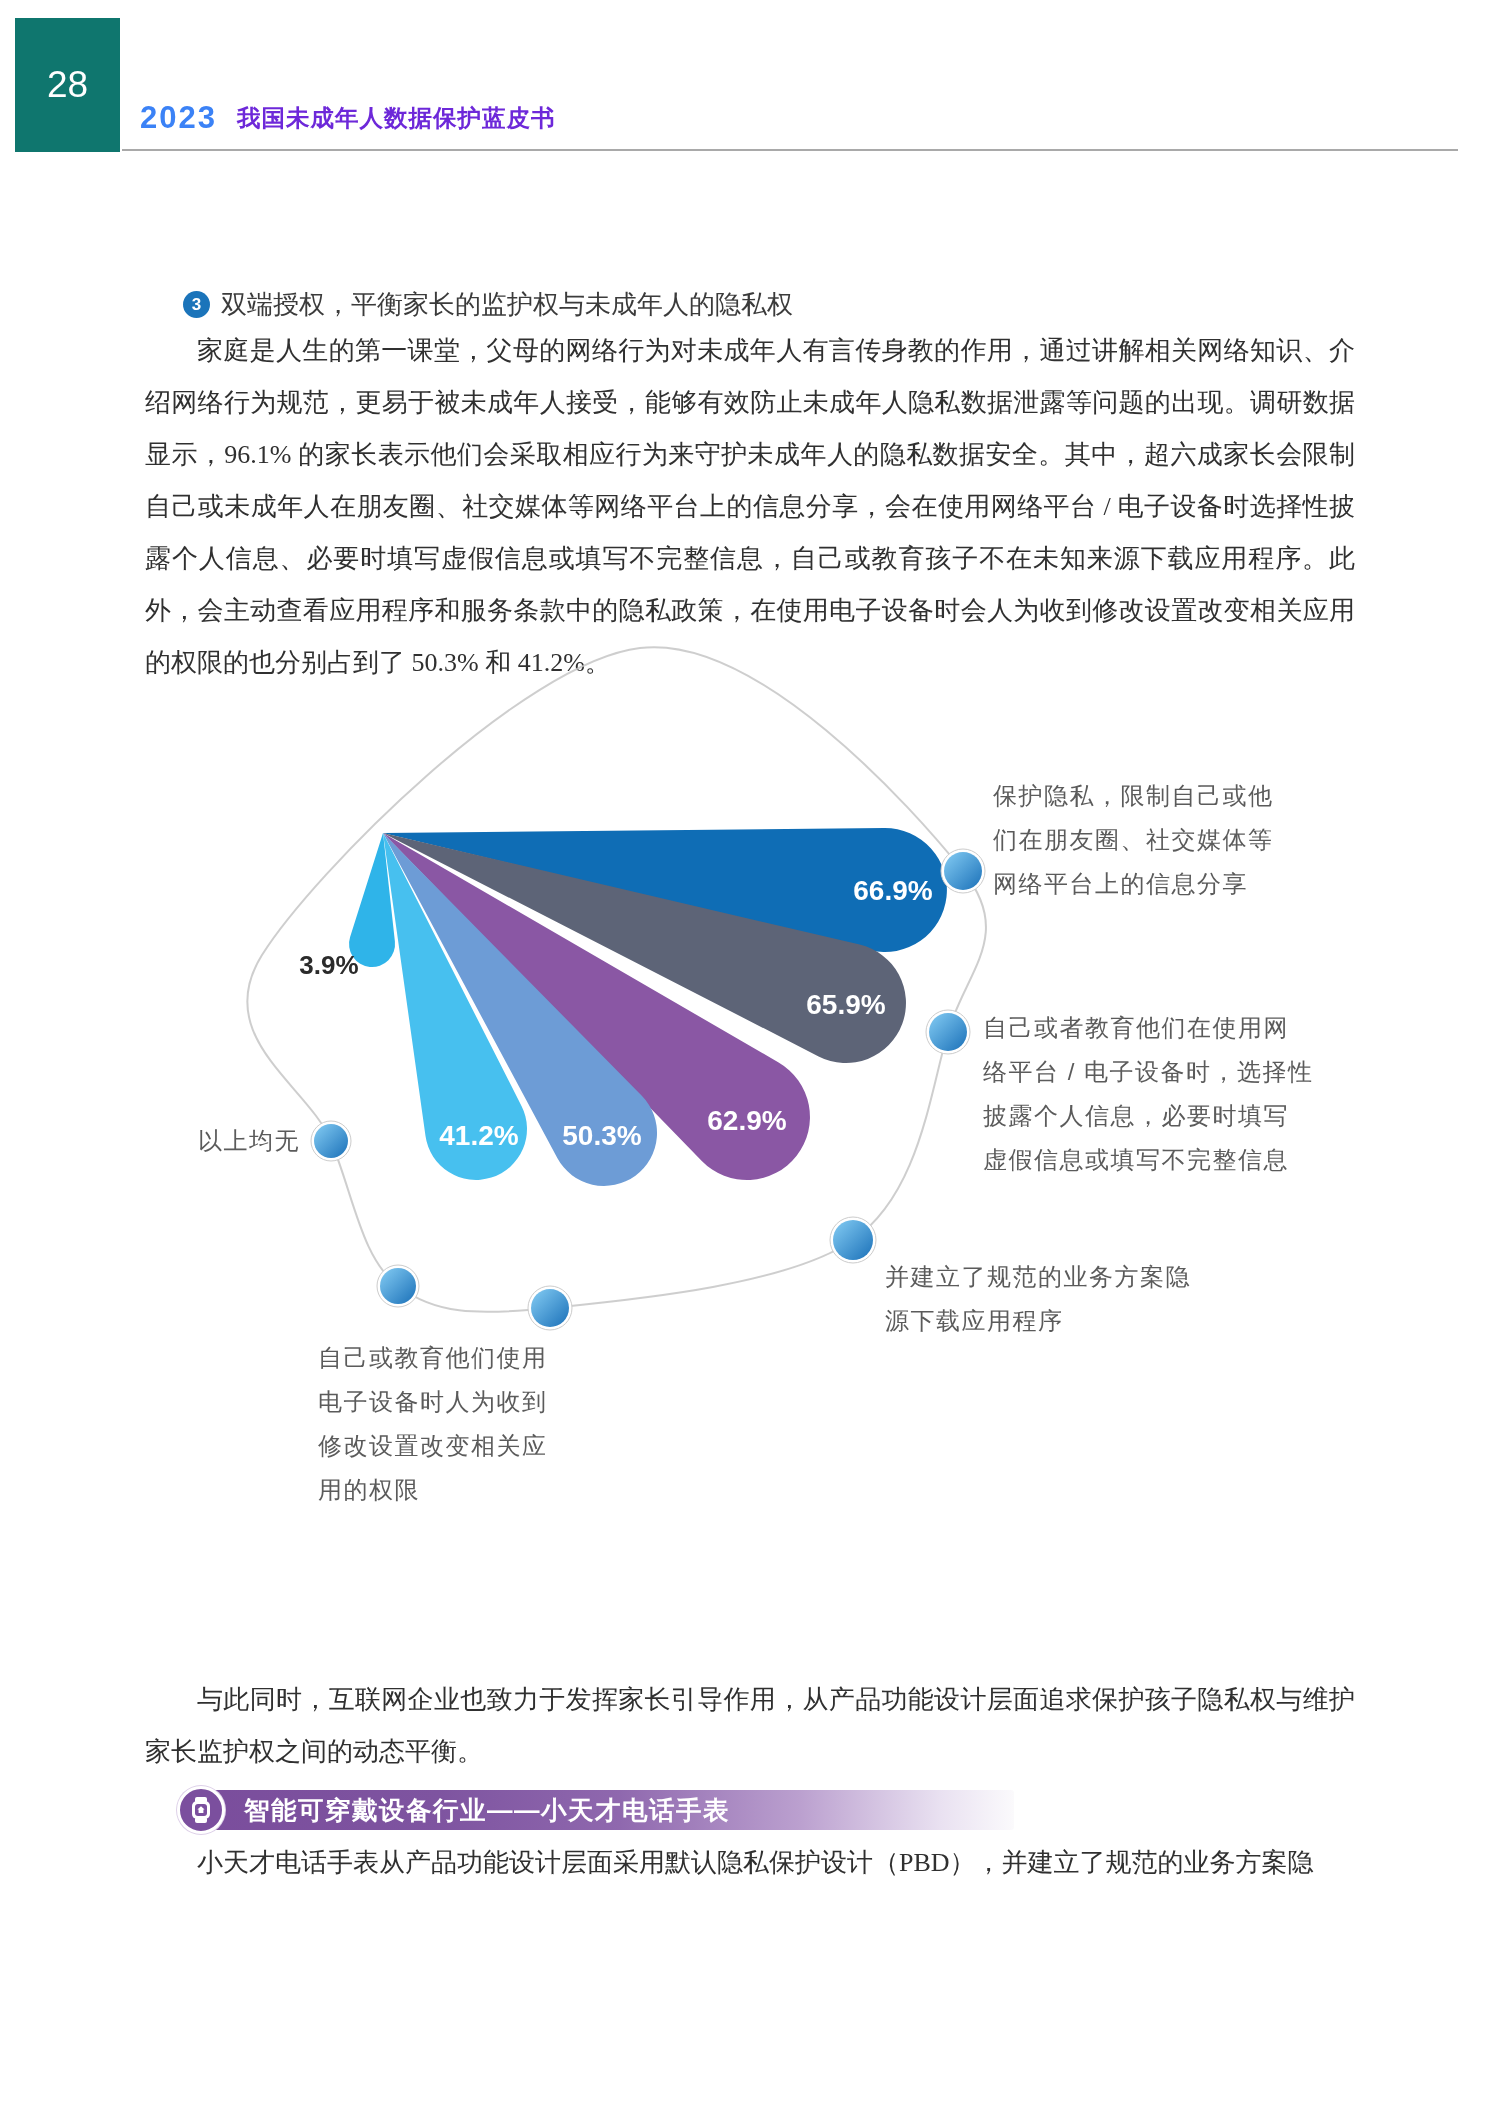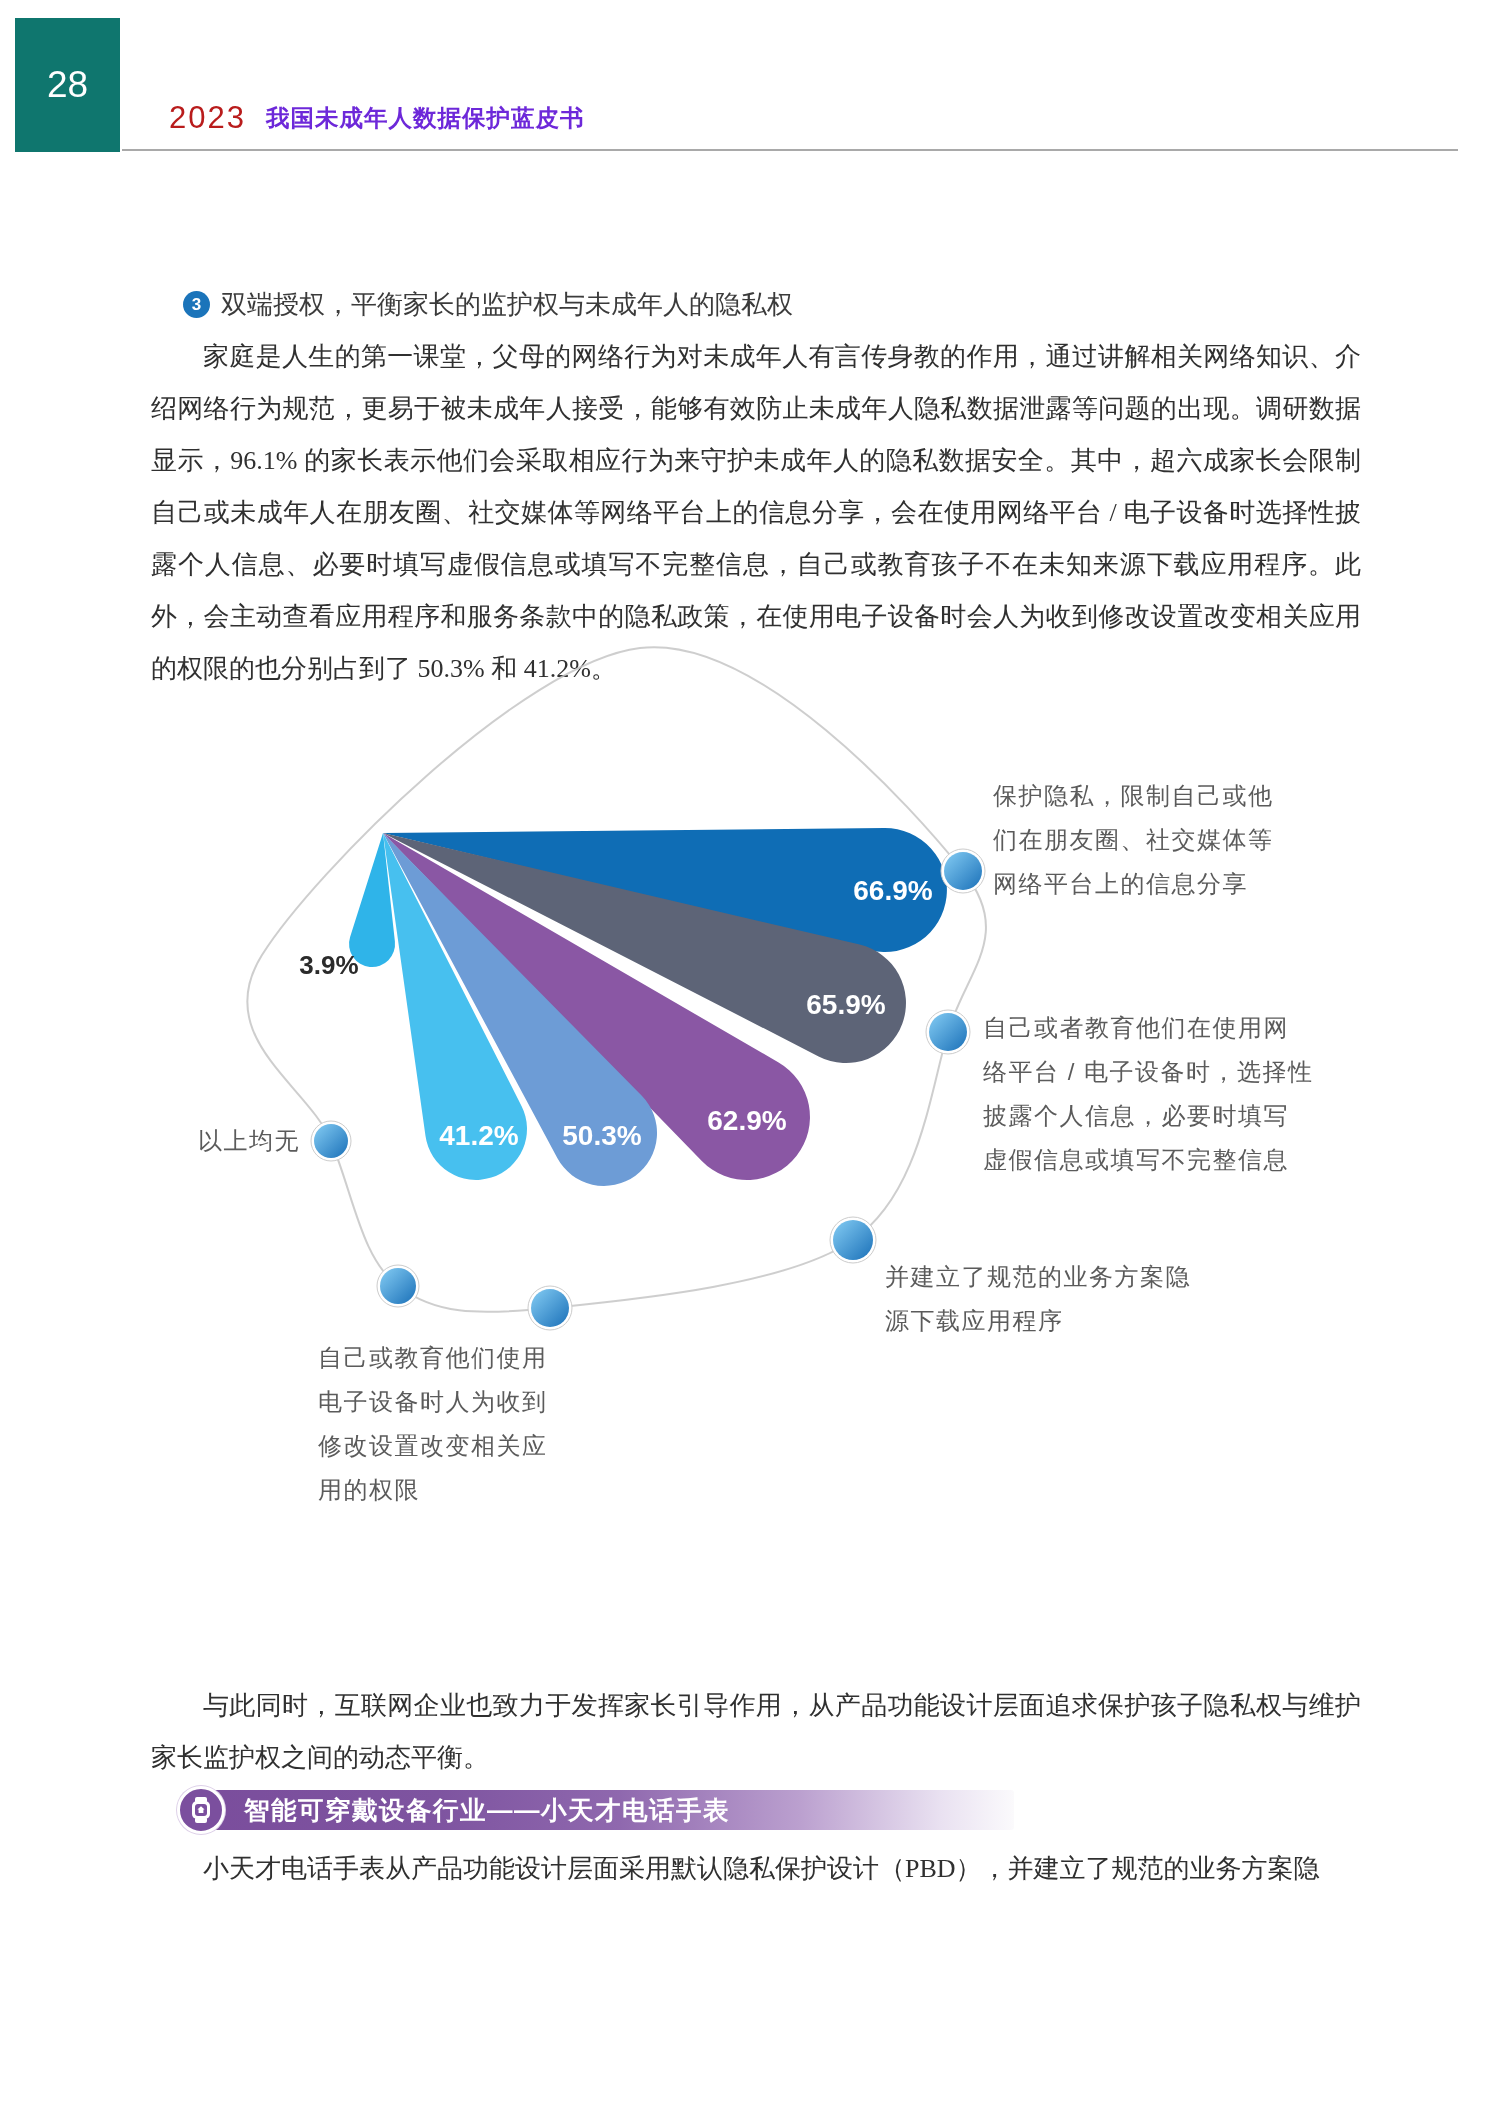--- a/index.html
+++ b/index.html
@@ -2,28 +2,28 @@
 <html><head>
 <meta charset="utf-8">
 <style>
   html,body{margin:0;padding:0;background:#ffffff;}
   .page{position:relative;width:1500px;height:2104px;background:#fff;overflow:hidden;
         font-family:"Liberation Sans","DejaVu Sans",sans-serif;}
   .pageno-block{position:absolute;left:15px;top:18px;width:105px;height:134px;background:#0f766e;
         display:flex;align-items:center;justify-content:center;}
   .pageno-block span{color:#fff;font-size:37px;font-weight:400;}
   .header{position:absolute;left:140px;top:100px;display:flex;align-items:center;gap:20px;}
-  .header .year{color:#b91c1c;font-size:31px;font-weight:normal;letter-spacing:2px;margin-left:29px;}
+  .header .year{color:#3b82f6;font-size:31px;font-weight:bold;letter-spacing:2px;}
   .header .booktitle{color:#6d28d9;font-size:23.5px;font-weight:bold;letter-spacing:1px;}
   .header-rule{position:absolute;left:122px;top:149px;width:1336px;height:2px;background:#a9a9a9;}
   .h3{position:absolute;left:183px;top:287px;display:flex;align-items:center;gap:11px;
       font-size:26px;color:#3b3b3b;}
   .badge{display:inline-flex;width:27px;height:27px;border-radius:50%;background:#1b74ba;color:#fff;
       align-items:center;justify-content:center;font-size:17px;font-weight:bold;flex:0 0 auto;}
-  .body{position:absolute;left:145px;width:1210px;margin:6px;
+  .body{position:absolute;left:145px;width:1210px;margin:0;
       font-family:"Liberation Serif","DejaVu Serif",serif;
       font-size:26px;line-height:52px;color:#303030;text-align:justify;text-indent:2em;}
   .p1{top:325px;}
   .p2{top:1674px;}
   .p3{top:1837px;}
   #chart-svg{position:absolute;left:0;top:0;pointer-events:none;}
   #ann-layer{position:absolute;left:0;top:0;width:1500px;height:2104px;pointer-events:none;}
   .ann{position:absolute;color:#5b5b5b;font-size:24px;line-height:44px;letter-spacing:1.5px;}
   .caption{position:absolute;left:265px;top:1518px;width:800px;text-align:center;
       color:#5a5a5a;font-size:23px;line-height:36px;}

